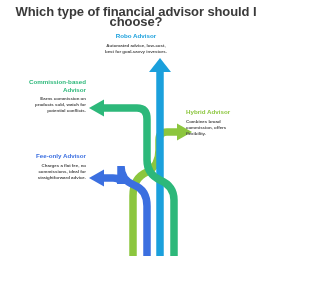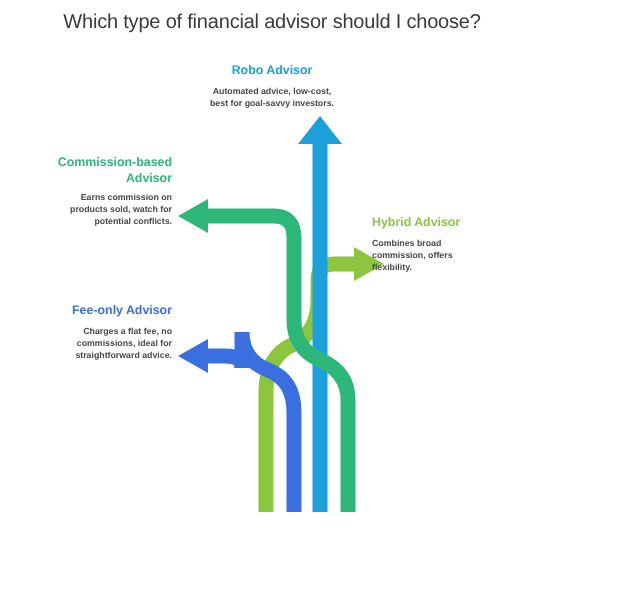--- a/index.html
+++ b/index.html
@@ -23,22 +23,22 @@
     top: 0;
     width: 272px;
     height: 300px;
   }
   .title {
     position: absolute;
     left: 0;
     top: 7px;
     width: 272px;
     text-align: center;
-    font-size: 10px;
-    font-weight: normal;
+    font-size: 13px;
+    font-weight: bold;
     color: #3a3a3a;
     letter-spacing: -0.1px;
     line-height: 10px;
   }
   .node {
     position: absolute;
   }
   .node-title {
     font-size: 6.2px;
     font-weight: bold;

